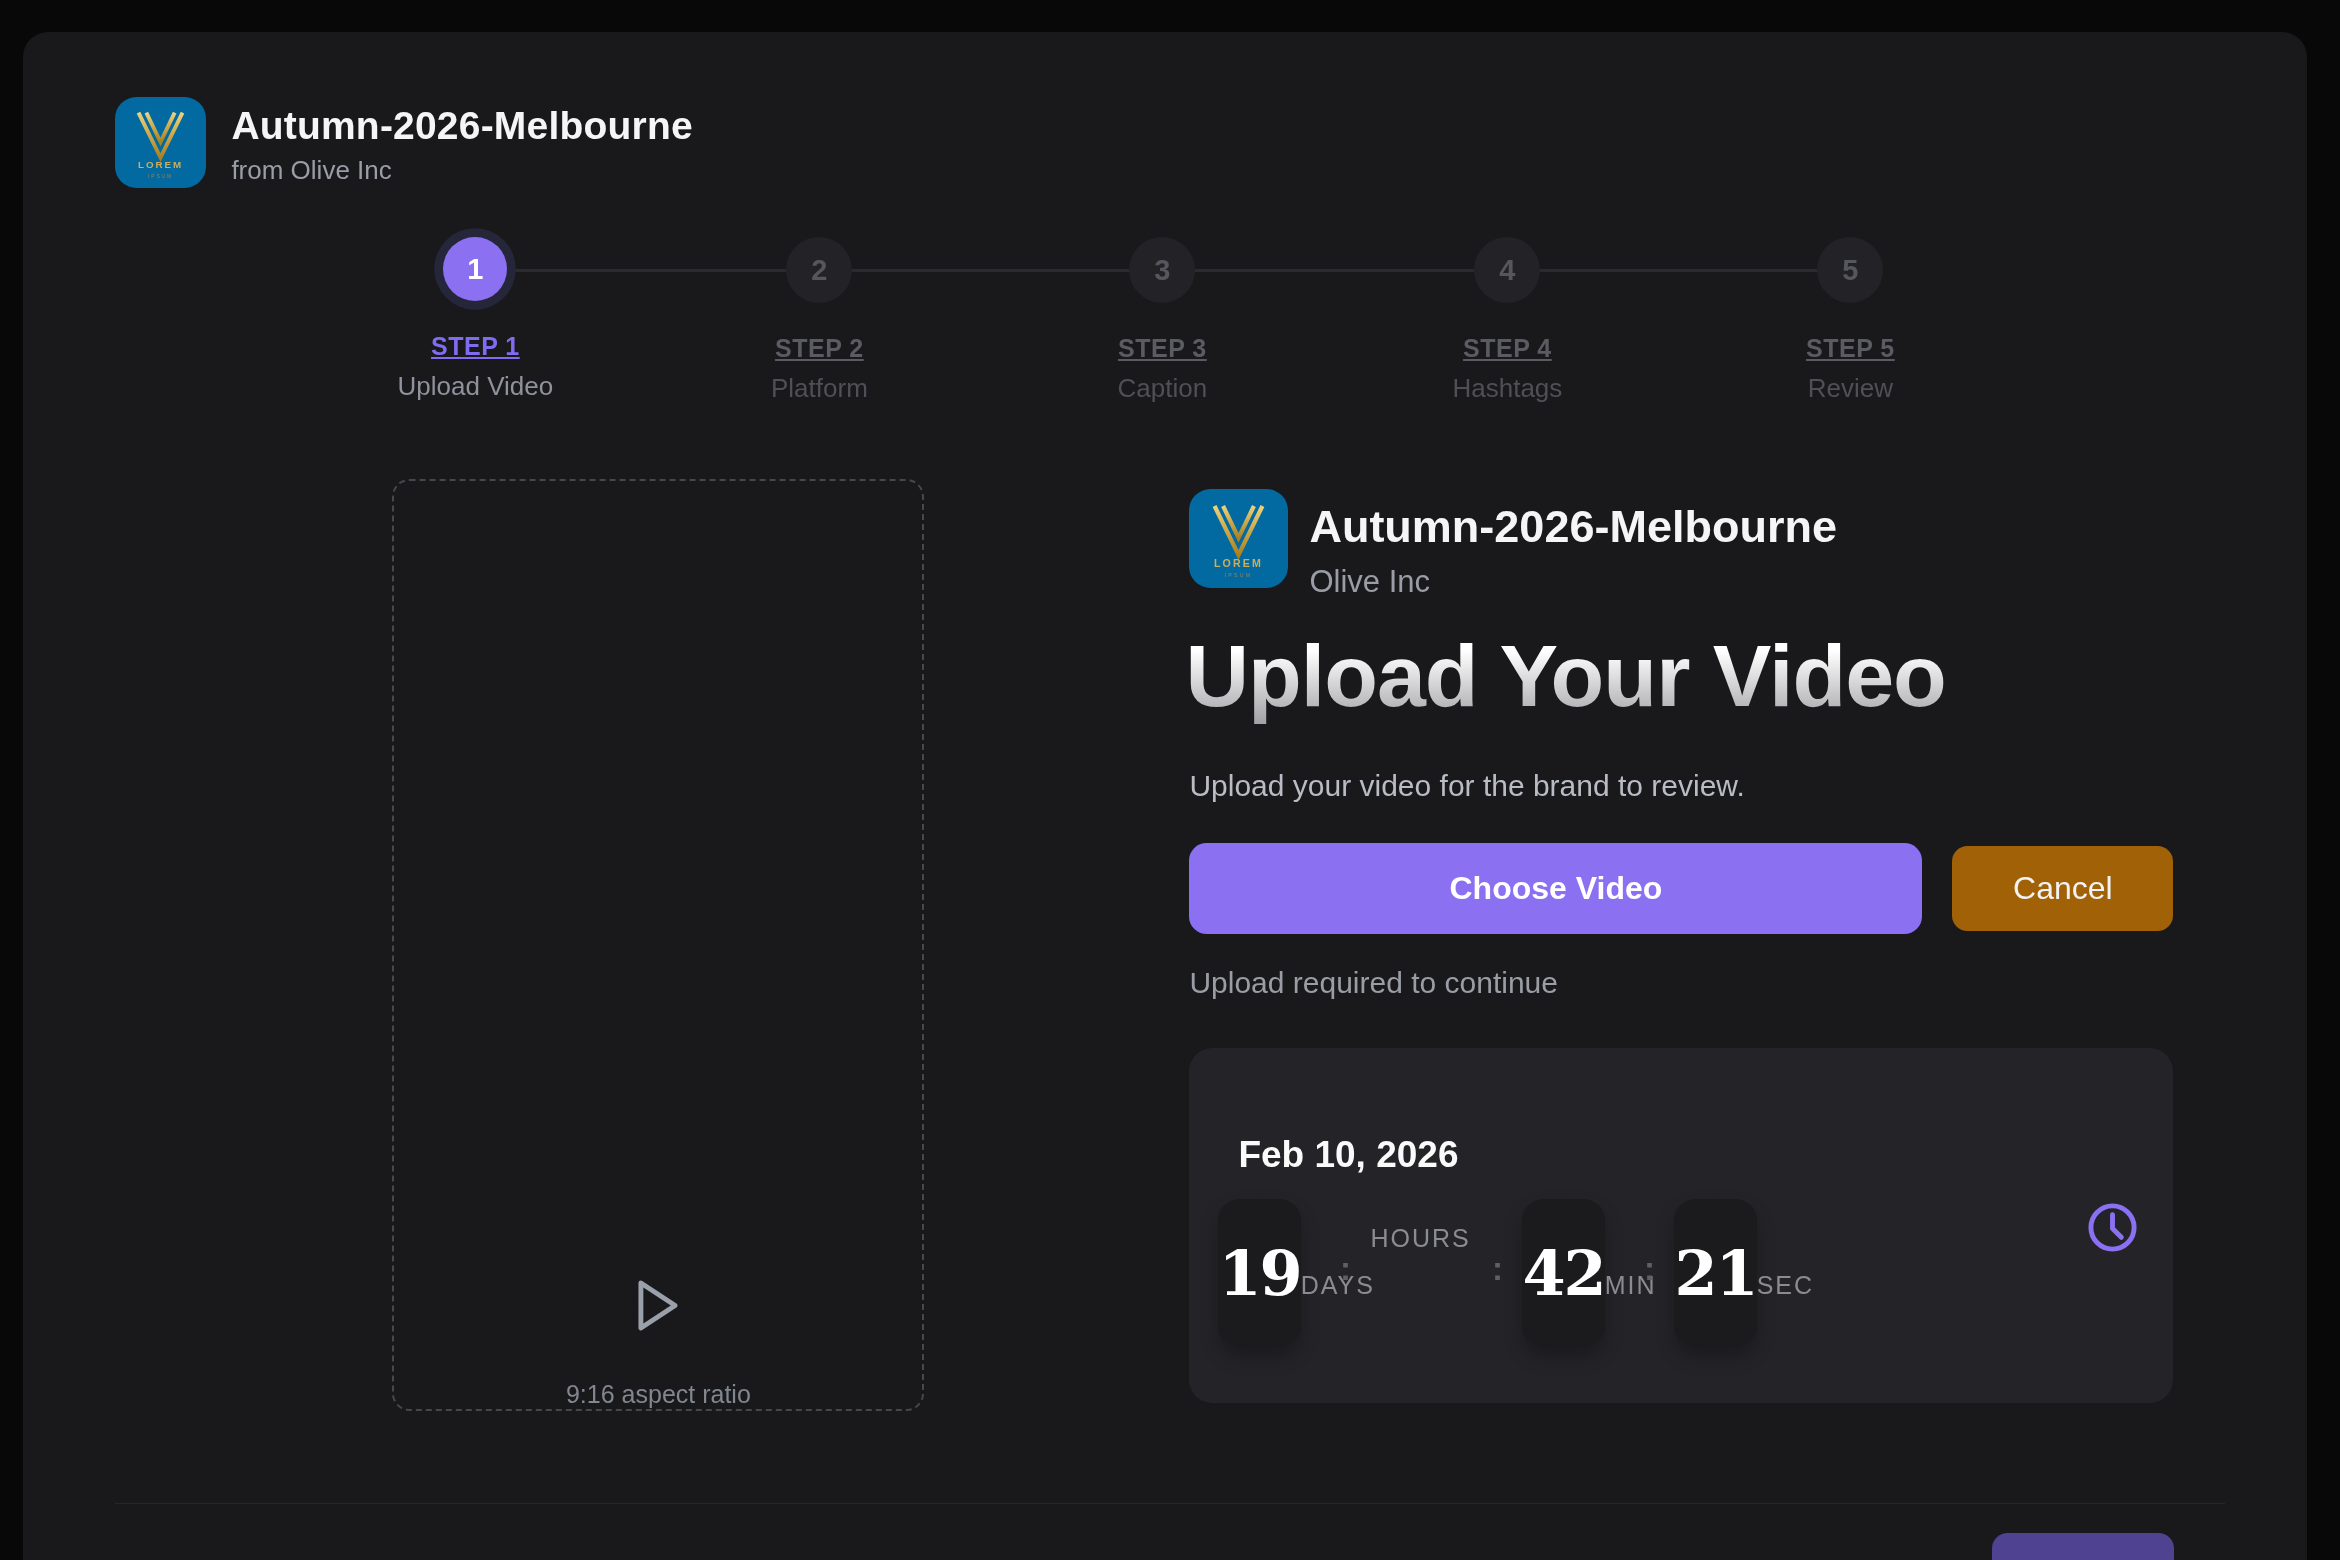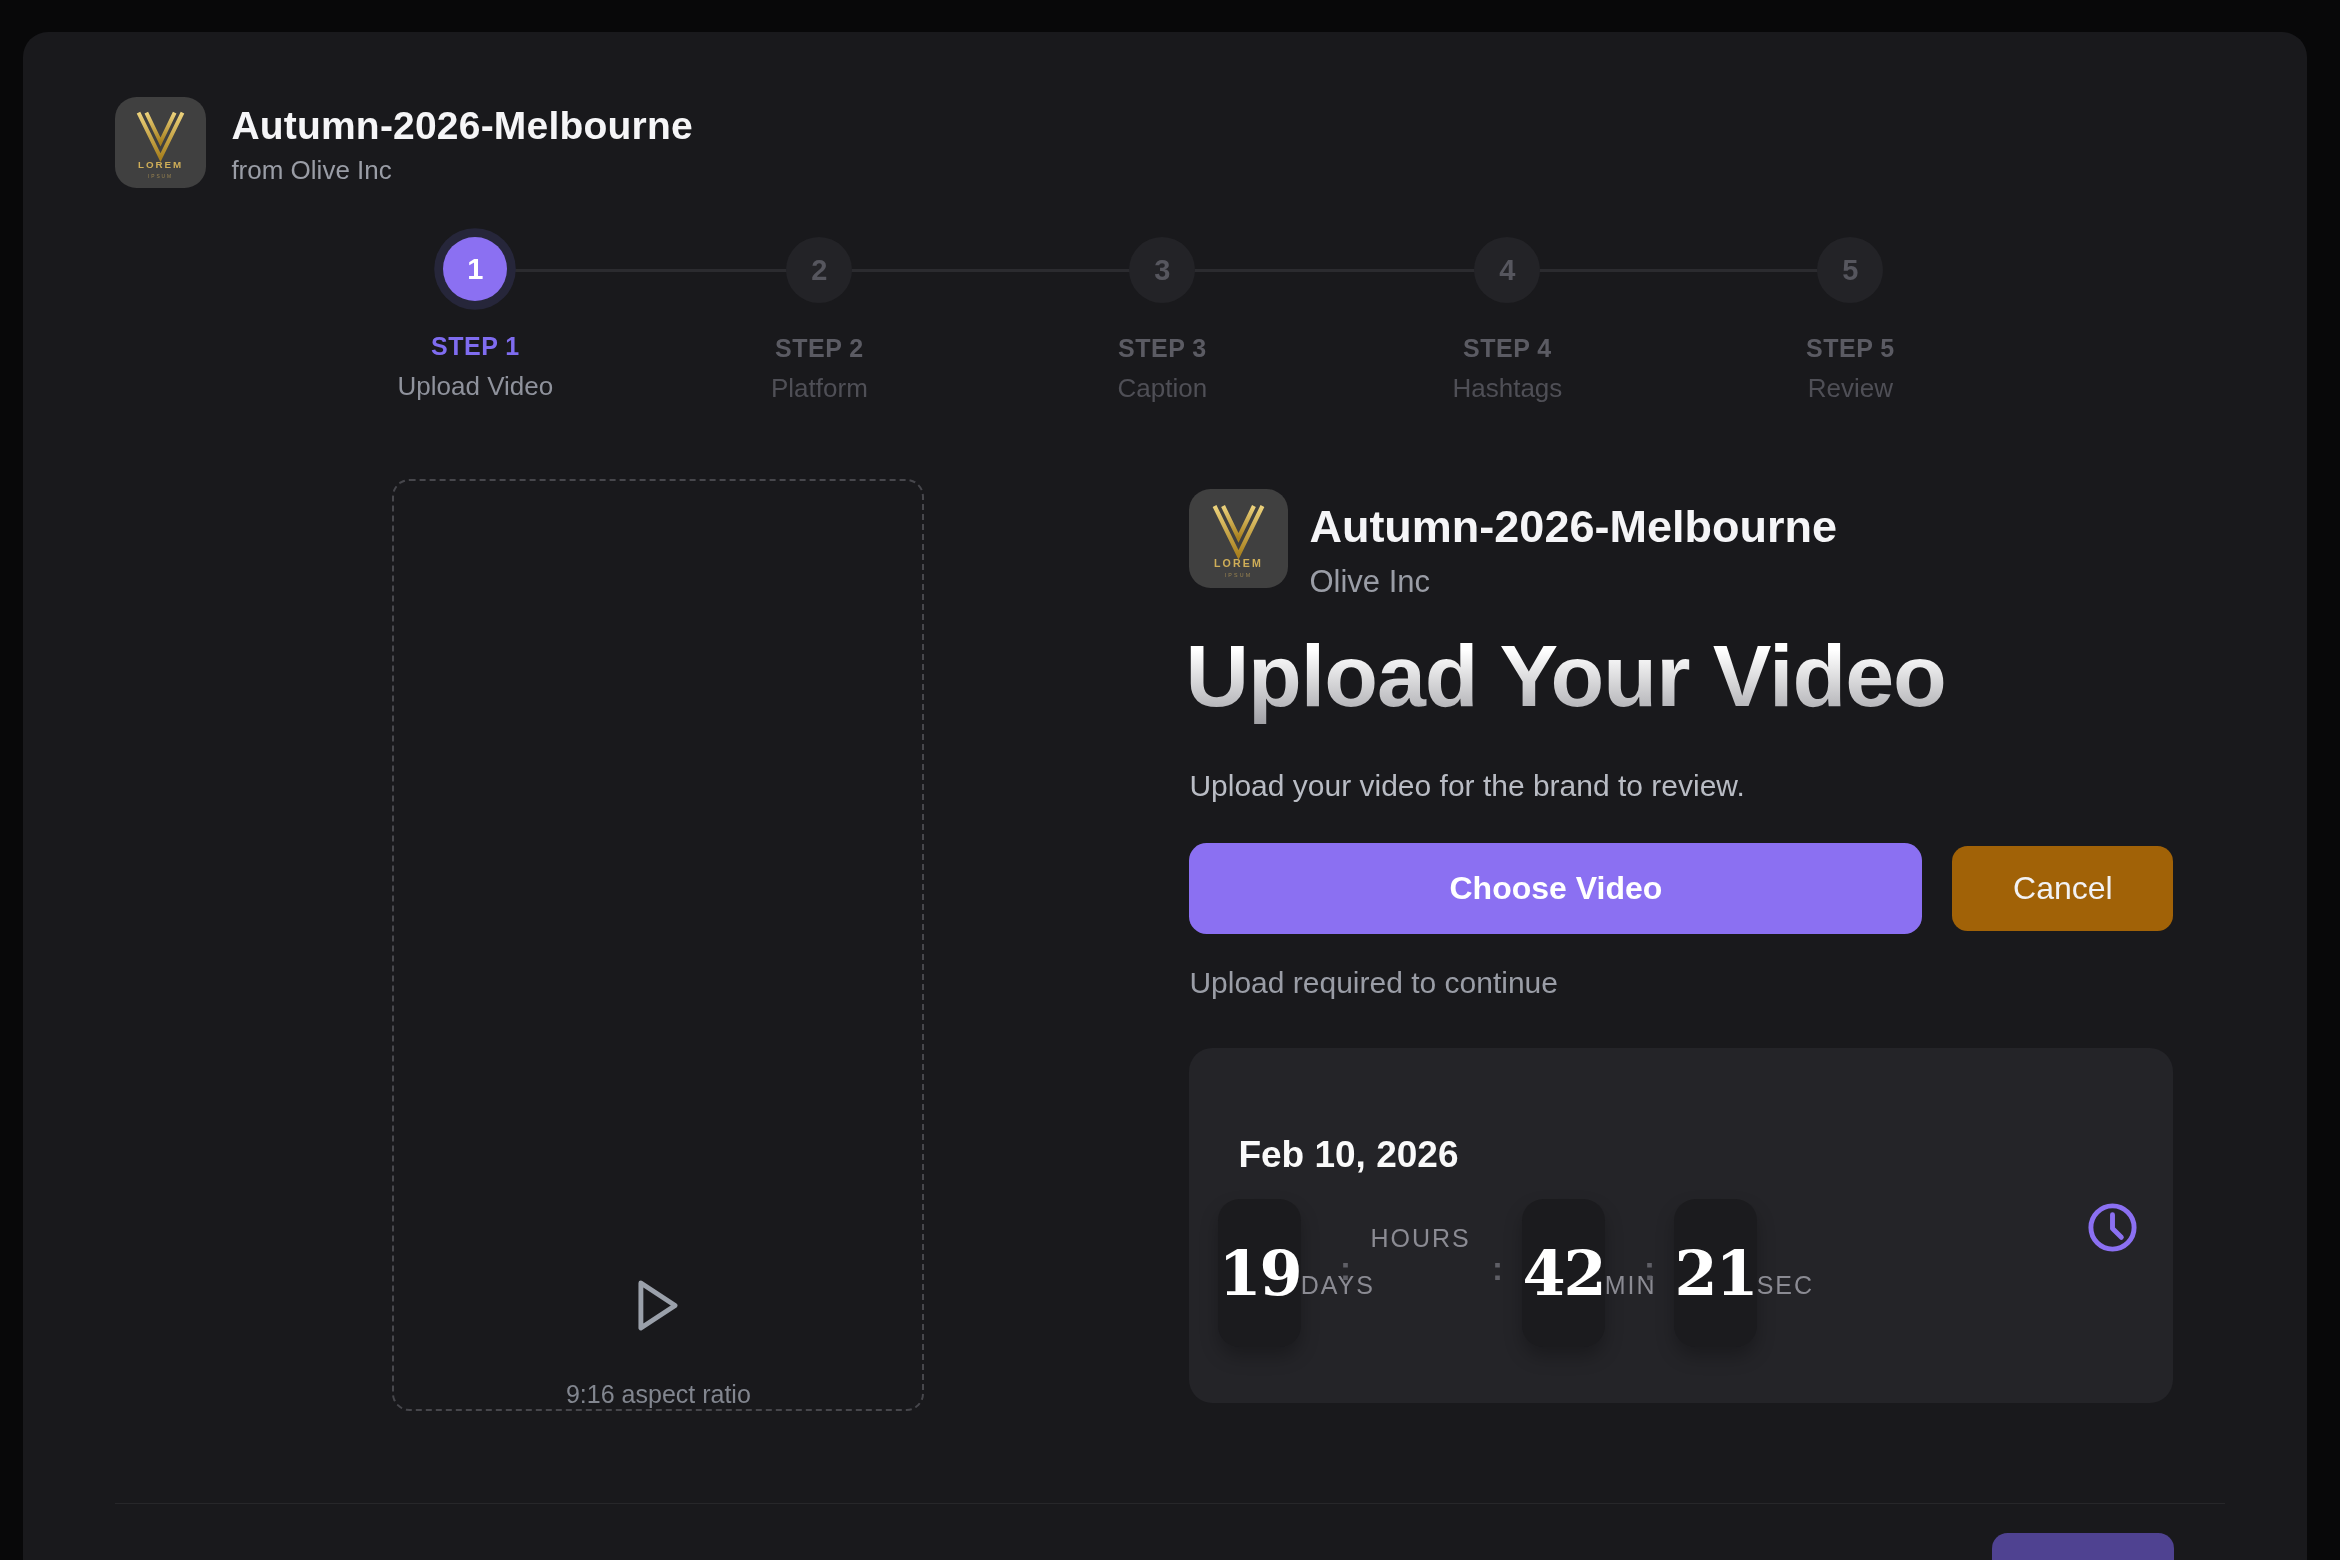--- a/index.html
+++ b/index.html
@@ -10,21 +10,21 @@
     color:#f4f4f6;
     position:relative;
   }
   .panel {
     position:absolute; left:23.4px; top:32px; width:2284px; height:1580px;
     background:#19191c; border-radius:25px;
   }
 
   
   .logo-tile {
-    position:absolute; background:#404040; border-radius:21.5px; overflow:hidden;
+    position:absolute; background:#0369a1; border-radius:21.5px; overflow:hidden;
   }
   .logo-tile.main { left:92px; top:65px; width:91px; height:91px; }
   .logo-tile.mini { left:1166px; top:457px; width:99px; height:99px; }
   .logo-tile svg { width:100%; height:100%; display:block; }
 
   .brand-title {
     position:absolute; left:208px; top:72px;
     font-size:39px; font-weight:700; color:#f5f5f7; letter-spacing:0.2px;
   }
   .brand-sub {
@@ -46,21 +46,21 @@
     display:flex; align-items:center; justify-content:center;
     font-size:29px; font-weight:600;
     background:#232327; color:#56565e; position:relative; z-index:2;
   }
   .step-item.active .circle {
     width:64px; height:64px;
     background:#8b70f2; color:#ffffff;
     box-shadow:0 0 0 8.8px #26263a;
   }
   .step-item .step-label {
-    margin-top:31px; font-size:25px; font-weight:600; color:#5b5b63; letter-spacing:0.5px;
+    margin-top:31px; font-size:25px; font-weight:600; color:#5b5b63; letter-spacing:0.5px;text-decoration:underline;
   }
   .step-item.active .step-label { color:#7f6cf0; }
   .step-item .step-name {
     margin-top:9.8px; font-size:26px; color:#4f4f56;
   }
   .step-item.active .step-name { color:#8f929c; }
 
   
   .preview {
     position:absolute; left:369px; top:447px; width:532px; height:932px;

